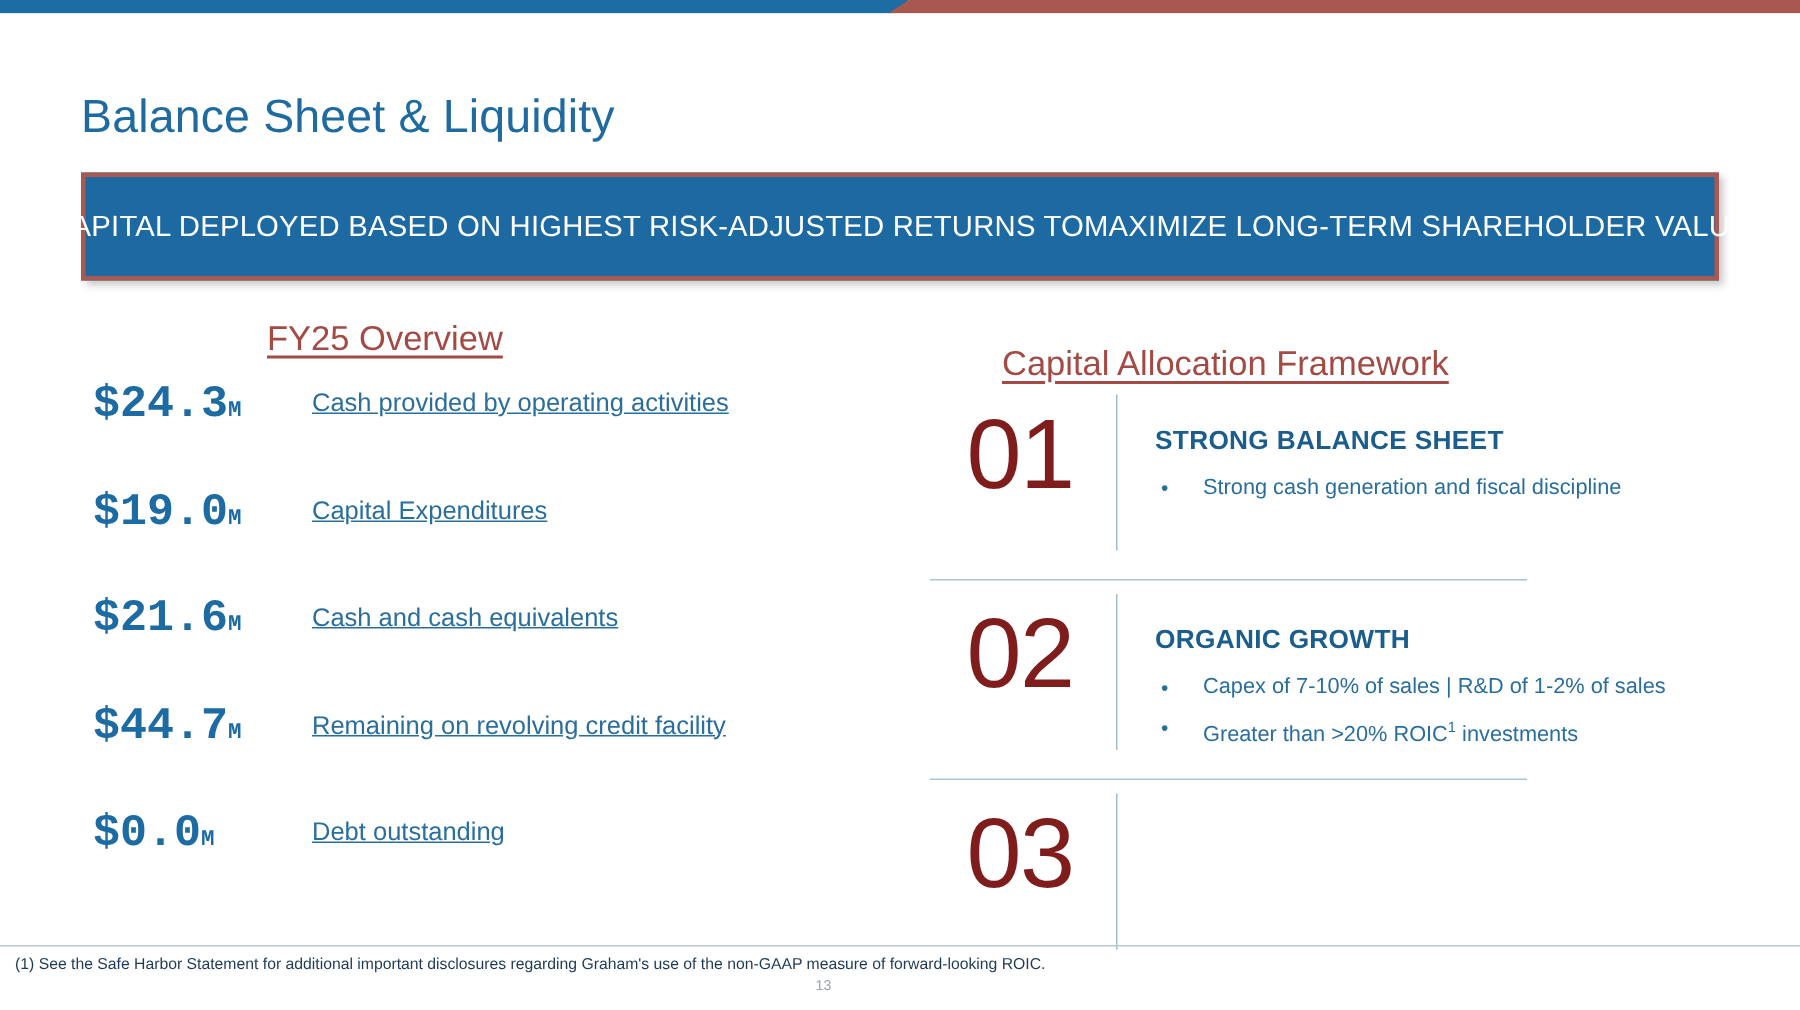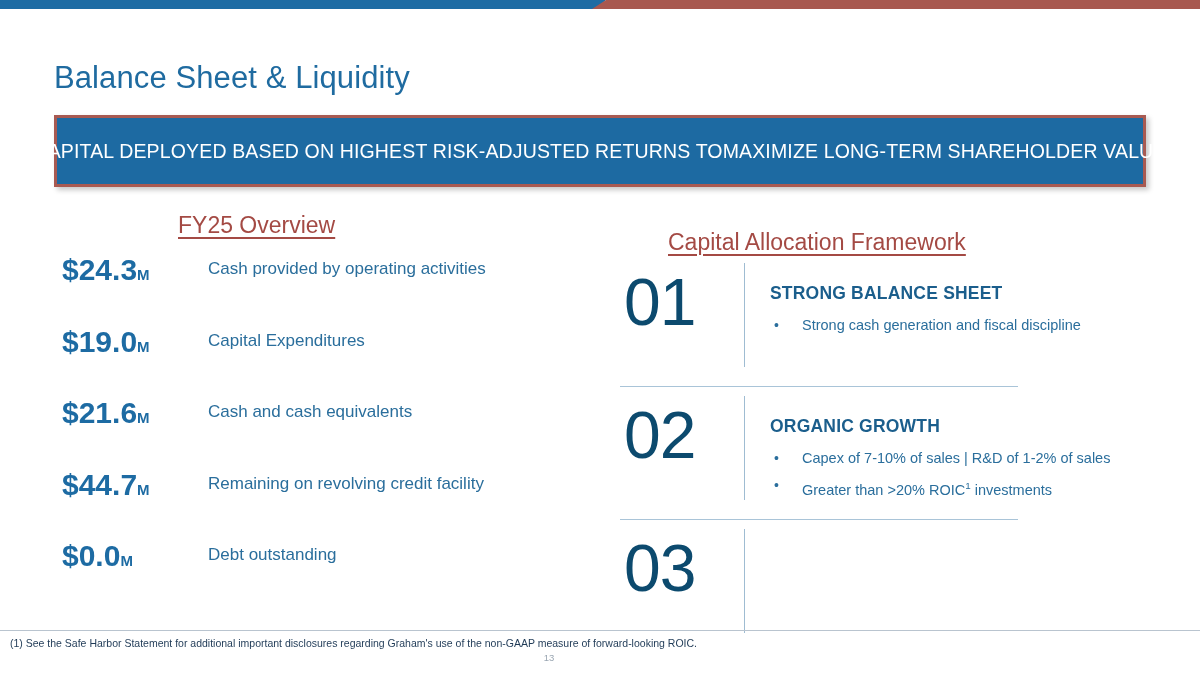--- a/index.html
+++ b/index.html
@@ -100,34 +100,36 @@
   }
   .metric-value {
     position: absolute;
     left: 0;
     top: 0;
     width: 148px;
     font-size: 30px;
     font-weight: bold;
     color: #1D6BA3;
     white-space: nowrap;
+    font-family: Liberation Mono, monospace;
   }
   .metric-unit {
     font-size: 15px;
     font-weight: bold;
     vertical-align: baseline;
     letter-spacing: 0;
   }
   .metric-label {
     position: absolute;
     left: 146px;
     top: 6px;
     font-size: 17px;
     color: #2A6E9C;
     white-space: nowrap;
+    text-decoration: underline;
   }
 
   
   .framework {
     position: absolute;
     left: 620px;
     top: 253px;
     width: 520px;
   }
   .fw-block {
@@ -140,24 +142,24 @@
     width: 398px;
     height: 1px;
     background: #A9C4D8;
   }
   .fw-sep-top { top: 0; }
   .fw-num {
     position: absolute;
     left: 4px;
     top: 16px;
     width: 112px;
-    text-align: left;
+    text-align: center;
     font-size: 66px;
     font-weight: 300;
-    color: #0c4a6e;
+    color: #7f1d1d;
     line-height: 1;
     letter-spacing: -1px;
   }
   .fw-vline {
     position: absolute;
     left: 124px;
     top: 10px;
     width: 1px;
     height: 104px;
     background: #9FBCD2;

